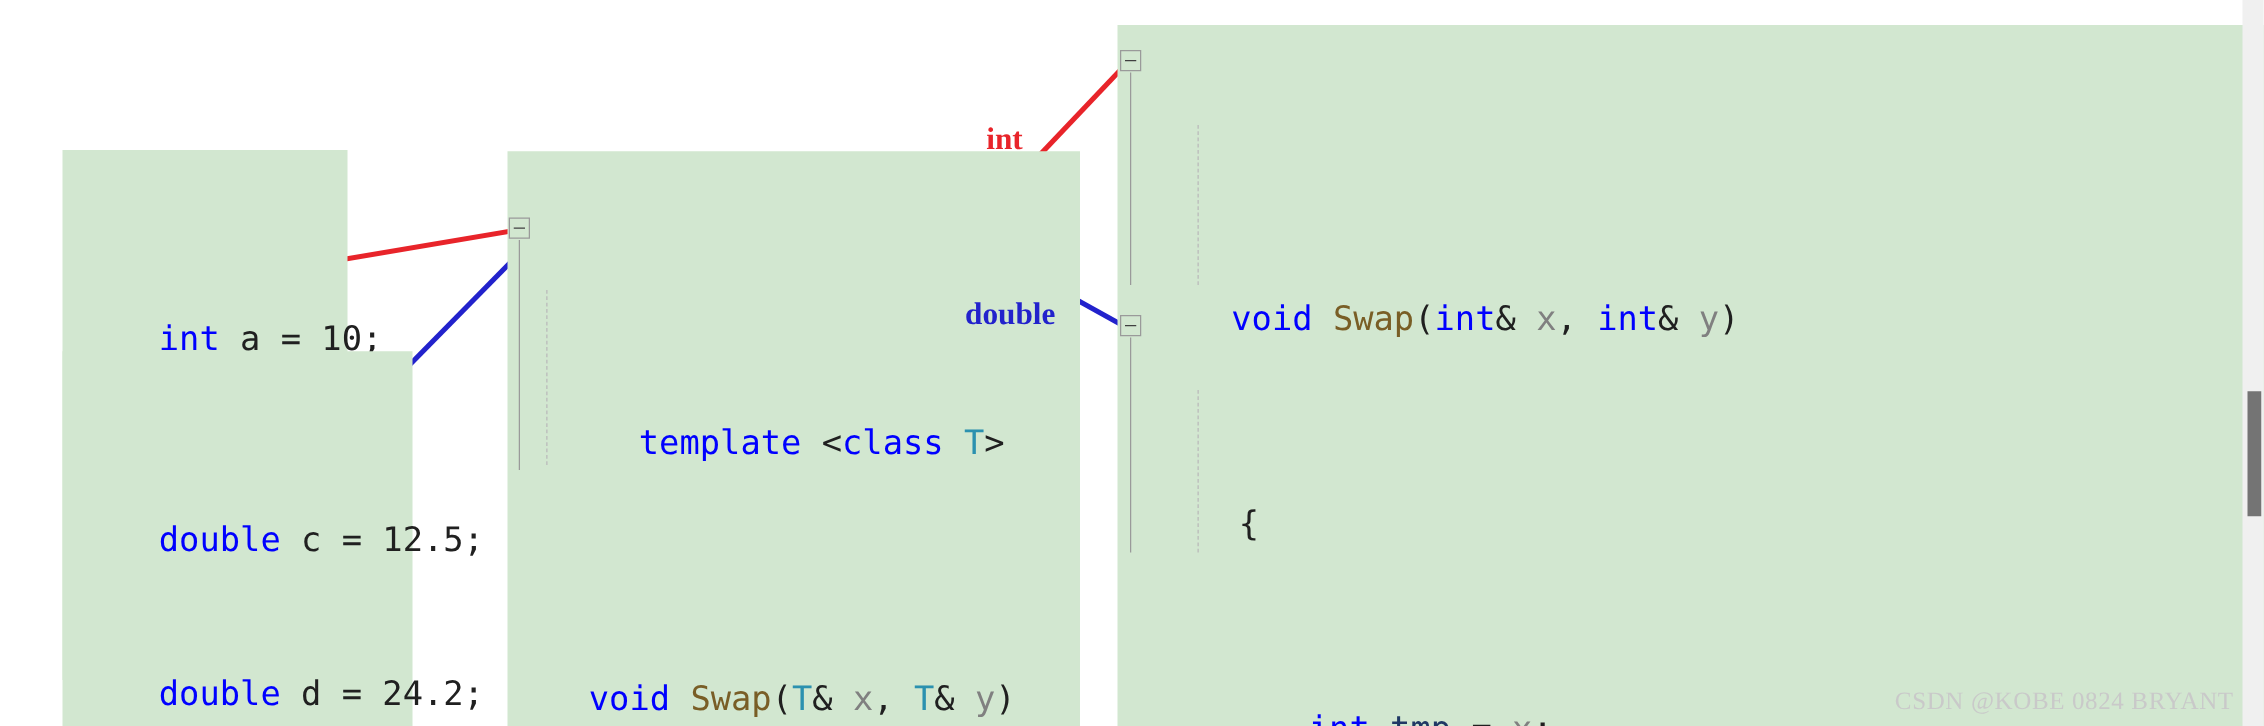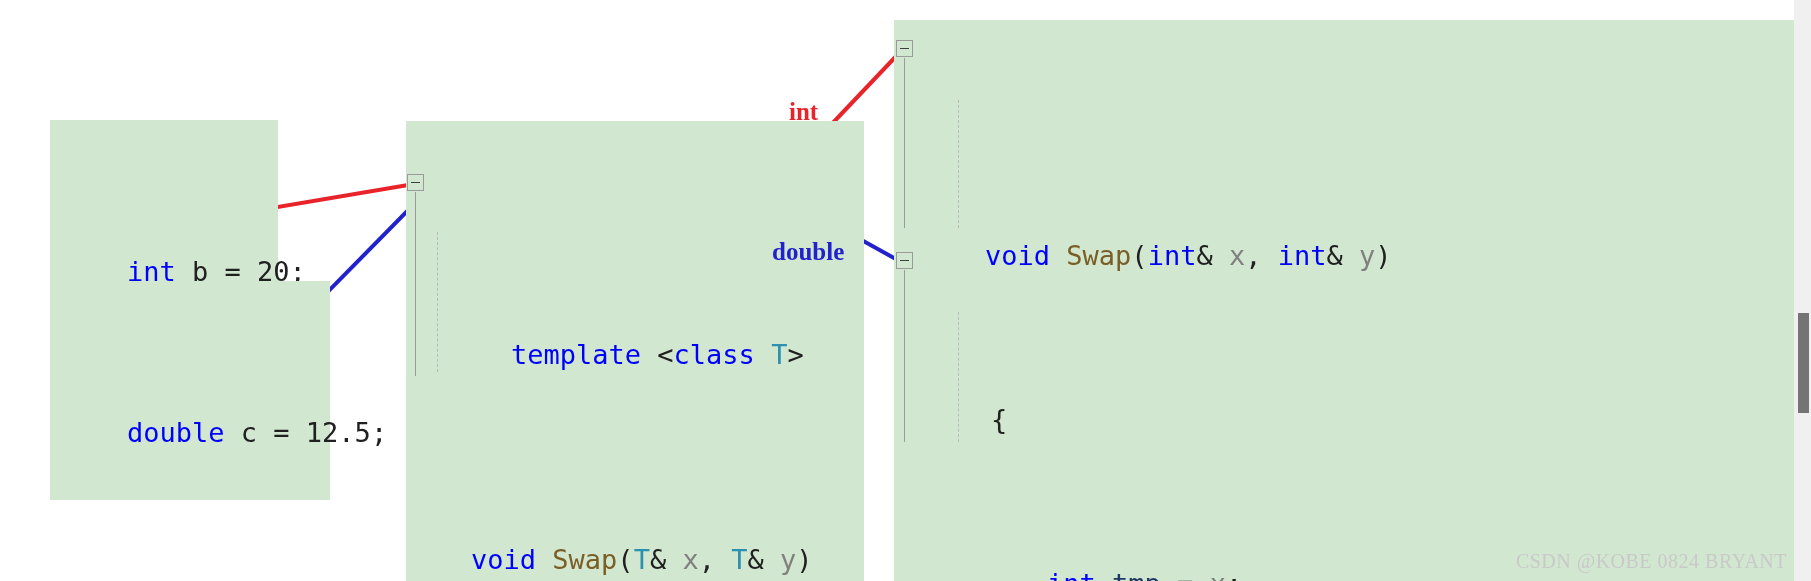--- a/index.html
+++ b/index.html
@@ -129,30 +129,36 @@
 
 <svg id="connectors" viewBox="0 0 1811 581" xmlns="http://www.w3.org/2000/svg">
   <line x1="248" y1="212" x2="426" y2="182" stroke="#e8242a" stroke-width="4"></line>
   <line x1="772" y1="187" x2="902" y2="50" stroke="#e8242a" stroke-width="4"></line>
   <line x1="237" y1="384" x2="428" y2="190" stroke="#2222cc" stroke-width="4"></line>
   <line x1="766" y1="187" x2="903" y2="263" stroke="#2222cc" stroke-width="4"></line>
 </svg>
 
 <div class="code-panel" id="panel-int-decl">
   <span class="code-line ind1">
+    <span class="kw">int</span><span class="pun"> a = 10;</span>
+  </span>
+  <span class="code-line ind1">
     <span class="kw">int</span><span class="pun"> b = 20;</span>
   </span>
   <span class="code-line ind1">
     <span class="call">Swap(a, b);</span>
   </span>
 </div>
 
 <div class="code-panel" id="panel-dbl-decl">
   <span class="code-line ind1">
     <span class="kw">double</span><span class="pun"> c = 12.5;</span>
+  </span>
+  <span class="code-line ind1">
+    <span class="kw">double</span><span class="pun"> d = 24.2;</span>
   </span>
   
 </div>
 
 <div class="code-panel" id="panel-template">
 
   
   <span class="code-line ind2">
     <span class="kw">template</span><span class="pun"> &lt;</span><span class="kw">class</span><span class="pun"> </span><span class="type">T</span><span class="pun">&gt;</span>
   </span>

